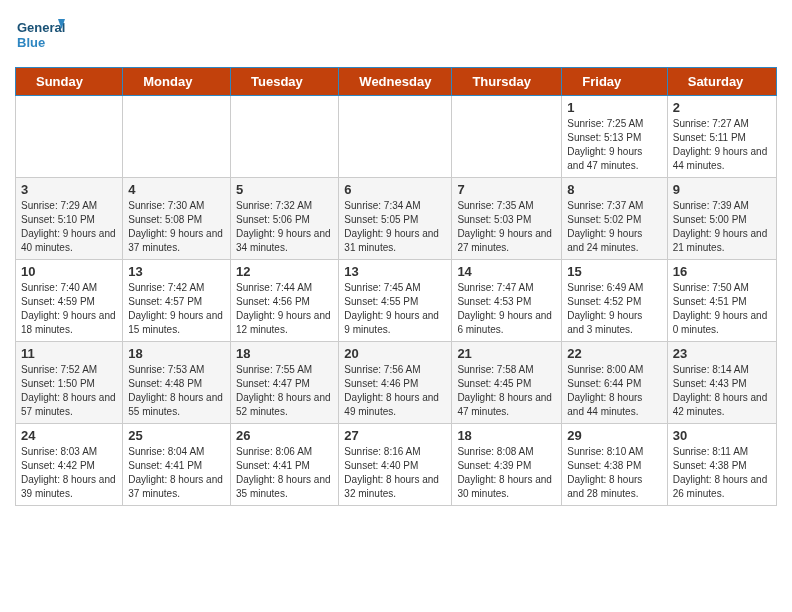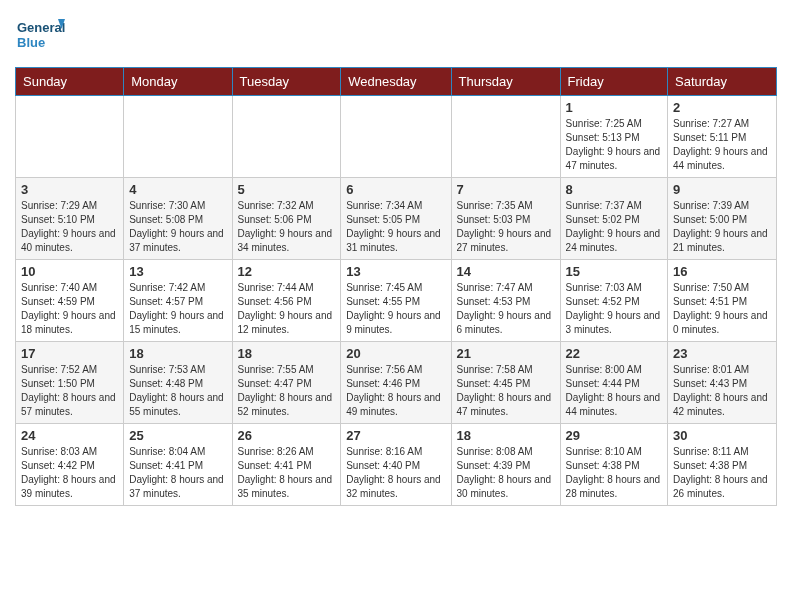--- a/index.html
+++ b/index.html
@@ -10,26 +10,26 @@
     .header { display: flex; justify-content: space-between; align-items: flex-end; margin-bottom: 10px; }
     
     .logo { display: flex; align-items: center; }
     
     .title-block { text-align: right; }
     .month-title { font-size: 36px; color: #333; font-weight: normal; }
     .location { font-size: 16px; color: #666; }
     
     .calendar { width: 100%; border-collapse: collapse; }
     .calendar th {
-      background: #7f1d1d;
+      background: #c2410c;
       color: white;
-      padding: 6px 7px;
+      padding: 6px 20px;
       text-align: left;
       font-size: 13px;
-      font-weight: normal;
+      font-weight: bold;
       border: 1px solid #2e86c1;
     }
     .calendar td {
       vertical-align: top;
       padding: 4px 5px;
       border: 1px solid #ccc;
       width: 113px;
       min-height: 80px;
       font-size: 11px;
       color: #333;
@@ -164,34 +164,34 @@
 Daylight: 9 hours and 9 minutes.</div>
           </td>
           <td>
             <div class="day-number">14</div>
             <div class="day-info">Sunrise: 7:47 AM
 Sunset: 4:53 PM
 Daylight: 9 hours and 6 minutes.</div>
           </td>
           <td>
             <div class="day-number">15</div>
-            <div class="day-info">Sunrise: 7:03 AM
+            <div class="day-info">Sunrise: 6:49 AM
 Sunset: 4:52 PM
 Daylight: 9 hours and 3 minutes.</div>
           </td>
           <td>
             <div class="day-number">16</div>
             <div class="day-info">Sunrise: 7:50 AM
 Sunset: 4:51 PM
 Daylight: 9 hours and 0 minutes.</div>
           </td>
         </tr>
         <tr>
           <td>
-            <div class="day-number">17</div>
+            <div class="day-number">11</div>
             <div class="day-info">Sunrise: 7:52 AM
 Sunset: 1:50 PM
 Daylight: 8 hours and 57 minutes.</div>
           </td>
           <td>
             <div class="day-number">18</div>
             <div class="day-info">Sunrise: 7:53 AM
 Sunset: 4:48 PM
 Daylight: 8 hours and 55 minutes.</div>
           </td>
@@ -209,46 +209,46 @@
           </td>
           <td>
             <div class="day-number">21</div>
             <div class="day-info">Sunrise: 7:58 AM
 Sunset: 4:45 PM
 Daylight: 8 hours and 47 minutes.</div>
           </td>
           <td>
             <div class="day-number">22</div>
             <div class="day-info">Sunrise: 8:00 AM
-Sunset: 4:44 PM
+Sunset: 6:44 PM
 Daylight: 8 hours and 44 minutes.</div>
           </td>
           <td>
             <div class="day-number">23</div>
-            <div class="day-info">Sunrise: 8:01 AM
+            <div class="day-info">Sunrise: 8:14 AM
 Sunset: 4:43 PM
 Daylight: 8 hours and 42 minutes.</div>
           </td>
         </tr>
         <tr>
           <td>
             <div class="day-number">24</div>
             <div class="day-info">Sunrise: 8:03 AM
 Sunset: 4:42 PM
 Daylight: 8 hours and 39 minutes.</div>
           </td>
           <td>
             <div class="day-number">25</div>
             <div class="day-info">Sunrise: 8:04 AM
 Sunset: 4:41 PM
 Daylight: 8 hours and 37 minutes.</div>
           </td>
           <td>
             <div class="day-number">26</div>
-            <div class="day-info">Sunrise: 8:26 AM
+            <div class="day-info">Sunrise: 8:06 AM
 Sunset: 4:41 PM
 Daylight: 8 hours and 35 minutes.</div>
           </td>
           <td>
             <div class="day-number">27</div>
             <div class="day-info">Sunrise: 8:16 AM
 Sunset: 4:40 PM
 Daylight: 8 hours and 32 minutes.</div>
           </td>
           <td>

